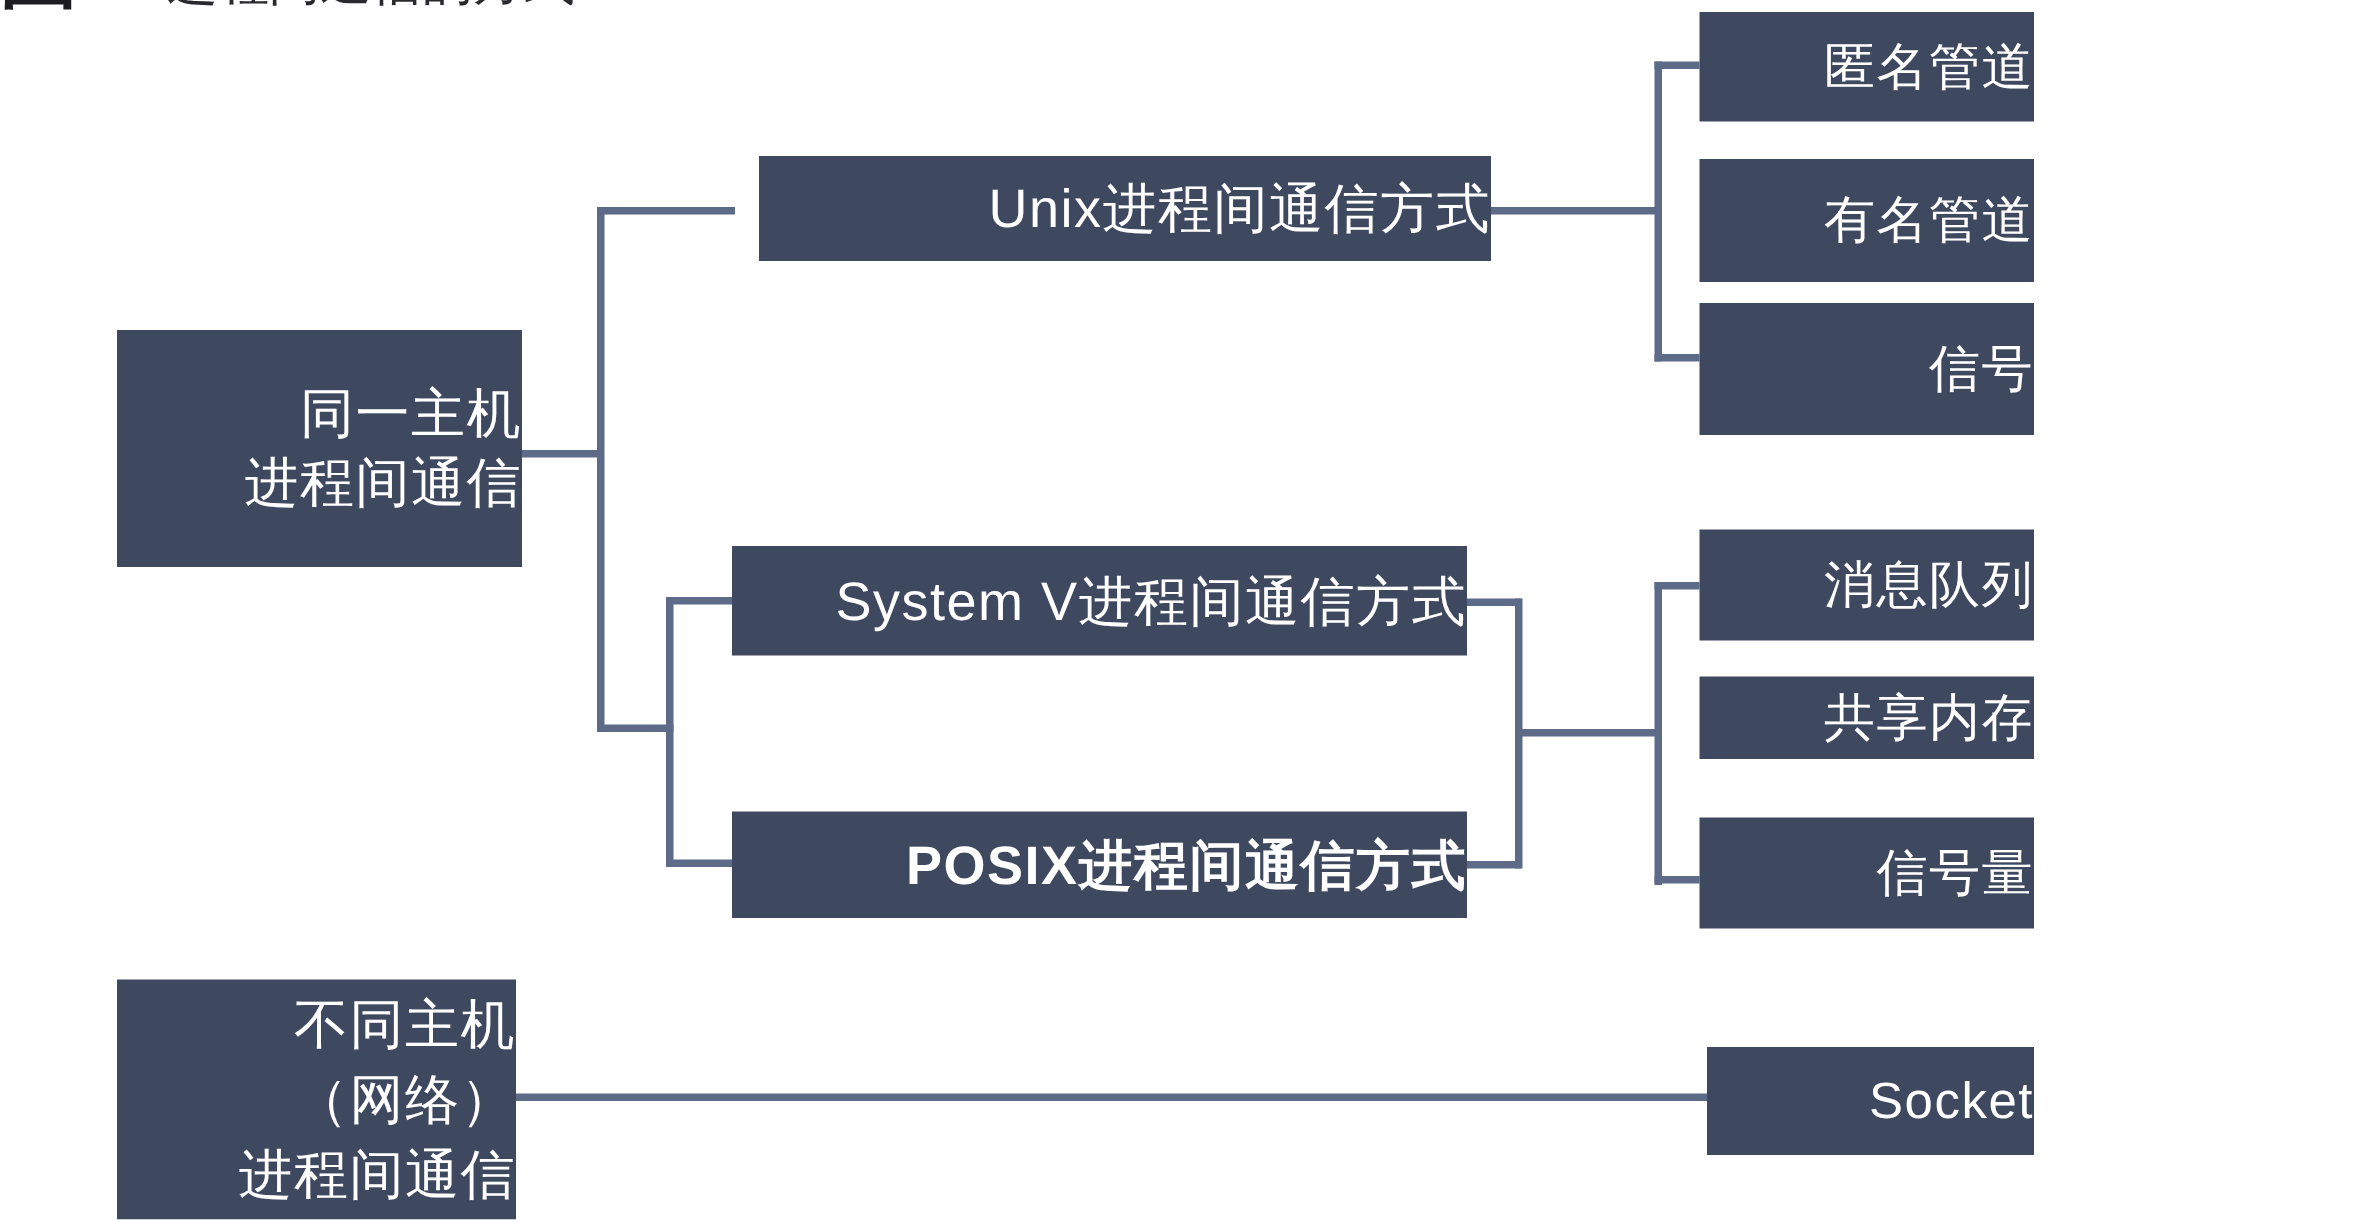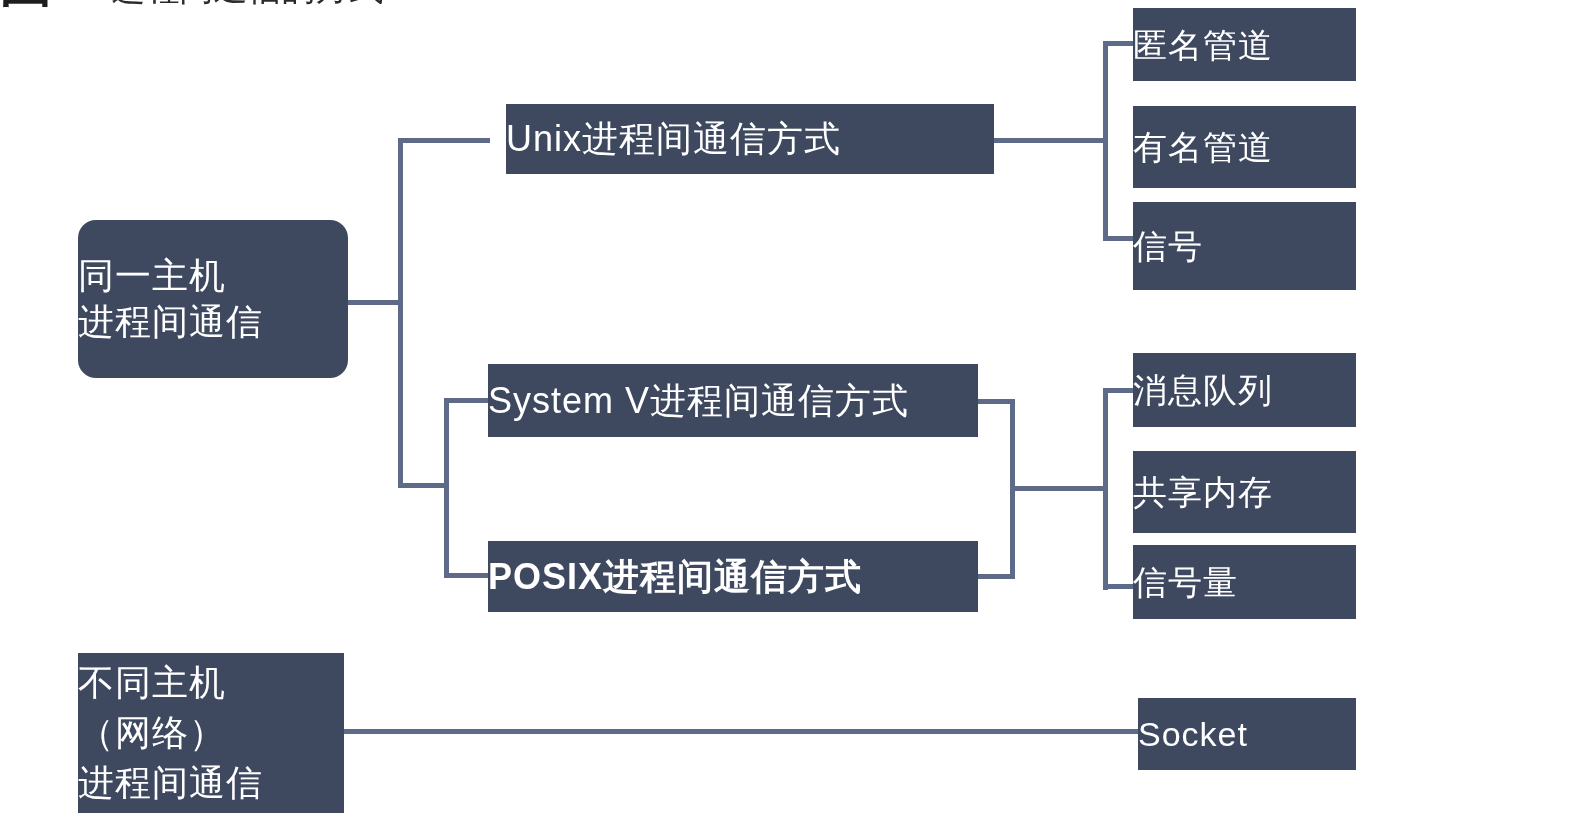--- a/index.html
+++ b/index.html
@@ -14,27 +14,28 @@
     overflow:hidden;
     background:#ffffff;
   }
   
   .node{
     position:absolute;
     background:#3e4960;
     color:#ffffff;
     display:flex;
     flex-direction:column;
-    align-items:flex-start;
+    align-items:flex-end;
     justify-content:center;
     text-align:center;
     font-size:34px;
     line-height:46px;
     letter-spacing:1px;
     box-sizing:border-box;
+    padding-left:36px;
   }
   
   .line{
     position:absolute;
     background:#5d6b88;
   }
   
   .caption-clip{
     position:absolute;
     top:0;left:0;
@@ -94,21 +95,21 @@
   <div class="line" style="left:978px;top:399px;width:36px;height:5px;"></div>
   <div class="line" style="left:1010px;top:399px;width:5px;height:180px;"></div>
   <div class="line" style="left:978px;top:574px;width:36px;height:5px;"></div>
   <div class="line" style="left:1010px;top:486px;width:97px;height:5px;"></div>
   <div class="line" style="left:1103px;top:388px;width:5px;height:202px;"></div>
   <div class="line" style="left:1103px;top:388px;width:30px;height:5px;"></div>
   <div class="line" style="left:1103px;top:584px;width:30px;height:5px;"></div>
 
   <div class="line" style="left:344px;top:729px;width:794px;height:5px;"></div>
 
-  <div class="node" style="left:78px;top:220px;width:270px;height:158px;font-size:36px;border-radius:18px;">
+  <div class="node" style="left:78px;top:220px;width:270px;height:158px;font-size:36px;">
     <span>同一主机</span>
     <span>进程间通信</span>
   </div>
 
   <div class="node" style="left:490px;top:104px;width:488px;height:70px;font-size:36px;margin-left:16px;">
     <span>Unix进程间通信方式</span>
   </div>
 
   <div class="node" style="left:488px;top:364px;width:490px;height:73px;font-size:36px;">
     <span>System V进程间通信方式</span>
@@ -127,21 +128,21 @@
   </div>
 
   <div class="node" style="left:1133px;top:202px;width:223px;height:88px;">
     <span>信号</span>
   </div>
 
   <div class="node" style="left:1133px;top:353px;width:223px;height:74px;">
     <span>消息队列</span>
   </div>
 
-  <div class="node" style="left:1133px;top:451px;width:223px;height:82px;">
+  <div class="node" style="left:1133px;top:451px;width:223px;height:55px;">
     <span>共享内存</span>
   </div>
 
   <div class="node" style="left:1133px;top:545px;width:223px;height:74px;">
     <span>信号量</span>
   </div>
 
   <div class="node" style="left:78px;top:653px;width:266px;height:160px;font-size:36px;line-height:50px;">
     <span>不同主机</span>
     <span>（网络）</span>

